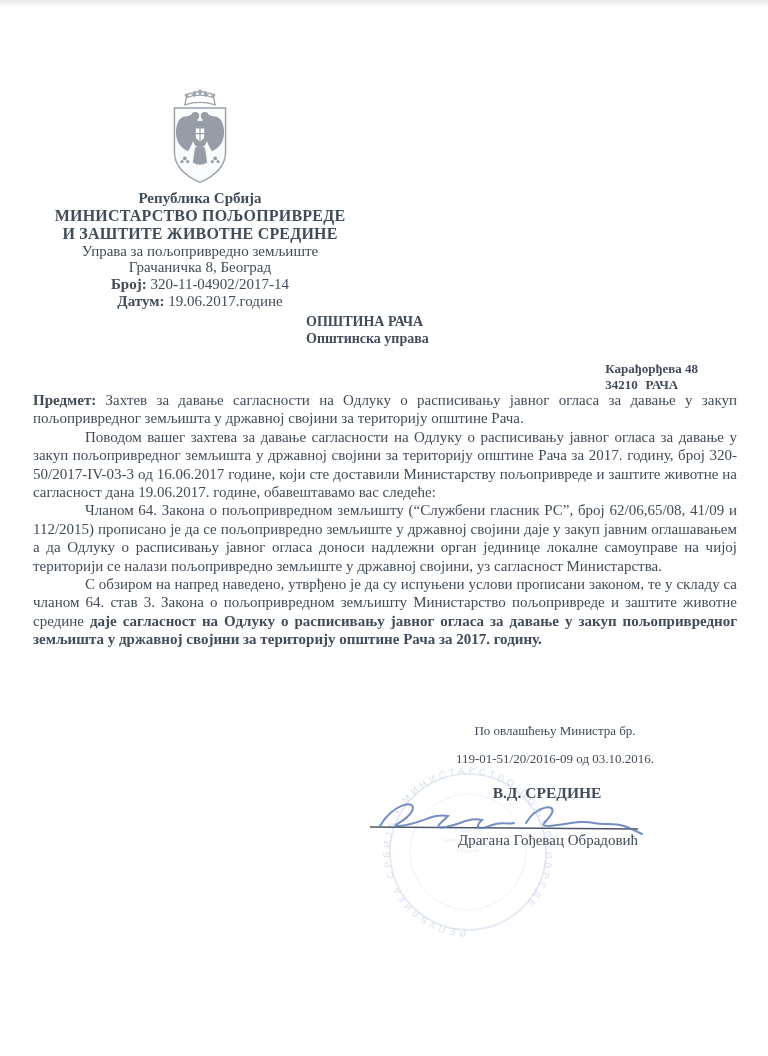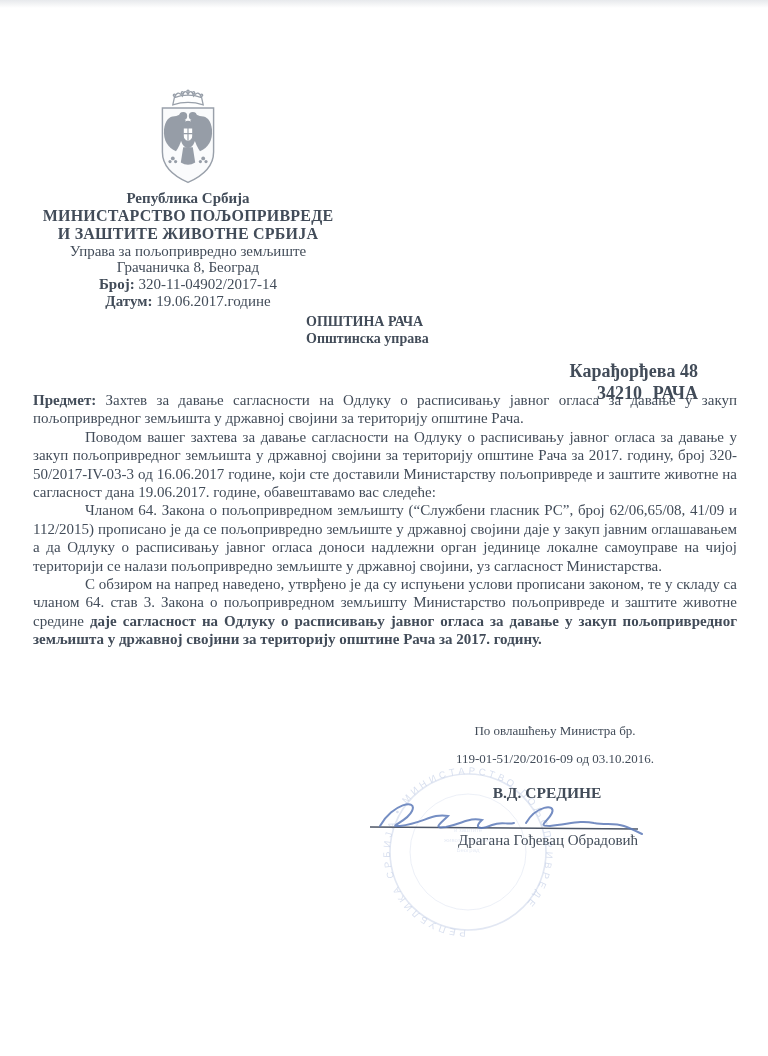--- a/index.html
+++ b/index.html
@@ -10,37 +10,36 @@
     overflow:hidden;
     font-family:"Liberation Serif","DejaVu Serif",serif;
     color:#424c59;
   }
   .scan-top{
     position:absolute;top:0;left:0;right:0;height:8px;
     background:linear-gradient(#e7e9ec,#ffffff);
   }
   
   .letterhead{
-    position:absolute;left:38px;top:88px;width:300px;
+    position:absolute;left:50px;top:88px;width:300px;
     text-align:center;line-height:1.12;
   }
   .coa-wrap{height:96px;margin-bottom:6px;}
   .lh-country{font-weight:bold;font-size:15px;}
   .lh-ministry{font-weight:bold;font-size:16px;letter-spacing:.2px;}
   .lh-plain{font-size:15px;}
   .lh-label{font-weight:bold;margin-top:19px;}
   
   .recipient{
     position:absolute;left:306px;top:314px;
     font-weight:bold;font-size:14px;line-height:1.2;
   }
   .dest-address{
     position:absolute;right:70px;top:361px;
-    font-weight:bold;font-size:18px;line-height:1.2;
-    text-align:right;
+    font-weight:bold;font-size:13px;line-height:1.2;
   }
   .dest-city{word-spacing:.35em;}
   
   .body-text{
     position:absolute;left:33px;top:391px;width:704px;
     font-size:15px;line-height:18.4px;text-align:justify;
   }
   .body-text p{margin:0;}
   .body-text p.indent{text-indent:52px;}
   .b{font-weight:bold;}
@@ -101,21 +100,21 @@
         </g>
 
         <g>
           <path d="M44 50 H56 V60 Q56 65 50 67 Q44 65 44 60 Z" fill="#ffffff" stroke="#969da7" stroke-width="1.4"></path>
           <path d="M50 50 V66 M44 57 H56" stroke="#969da7" stroke-width="1.4" fill="none"></path>
         </g>
       </svg>
     </div>
     <div class="lh-country">Република Србија</div>
     <div class="lh-ministry">МИНИСТАРСТВО ПОЉОПРИВРЕДЕ</div>
-    <div class="lh-ministry">И ЗАШТИТЕ ЖИВОТНЕ СРБИЈА</div>
+    <div class="lh-ministry">И ЗАШТИТЕ ЖИВОТНЕ СРЕДИНЕ</div>
     <div class="lh-plain">Управа за пољопривредно земљиште</div>
     <div class="lh-plain">Грачаничка 8, Београд</div>
     <div class="lh-plain"><span class="lh-label">Број:</span><span> 320-11-04902/2017-14</span></div>
     <div class="lh-plain"><span class="lh-label">Датум:</span><span> 19.06.2017.године</span></div>
   </div>
 
   <div class="recipient">
     <div>ОПШТИНА РАЧА</div>
     <div>Општинска управа</div>
   </div>

